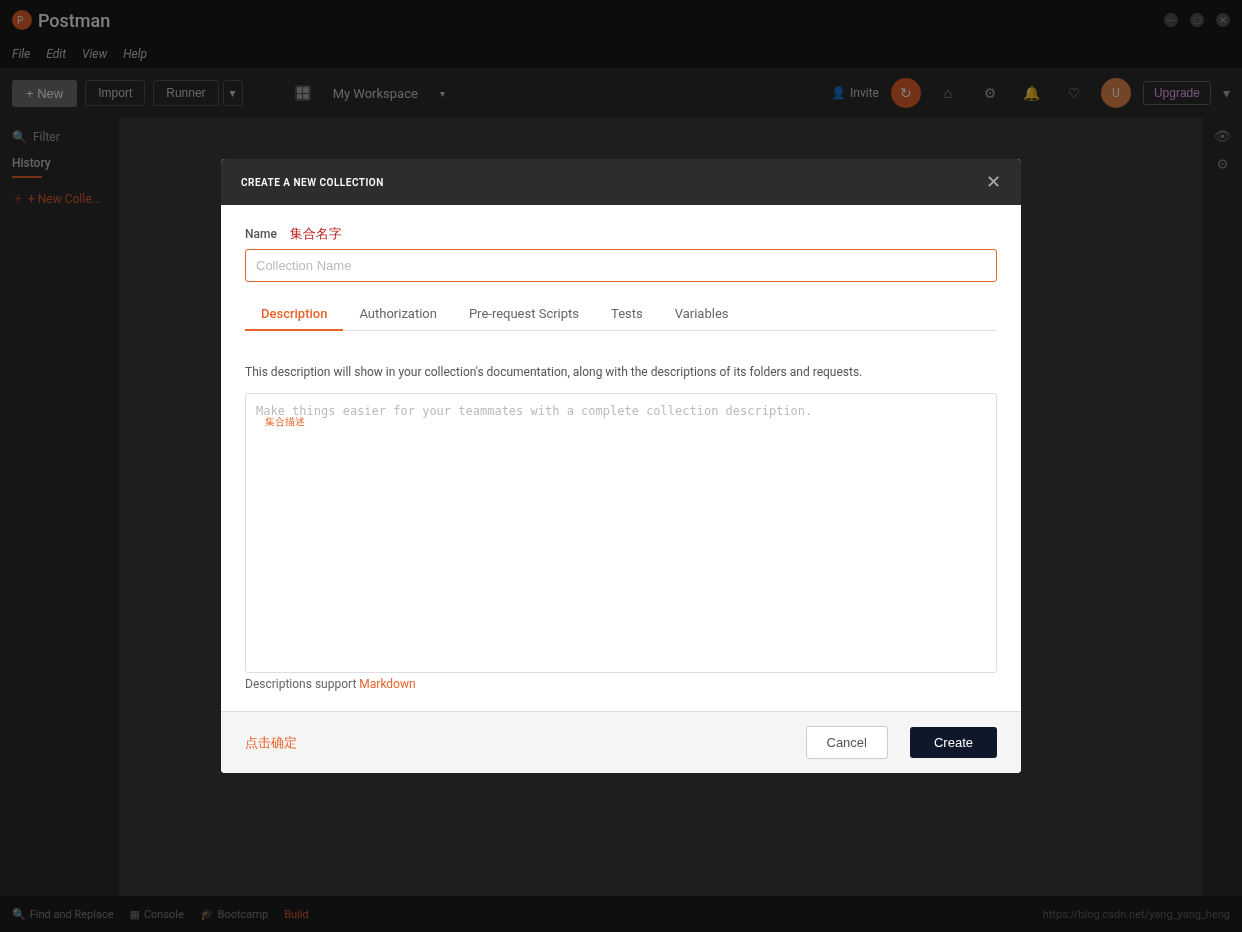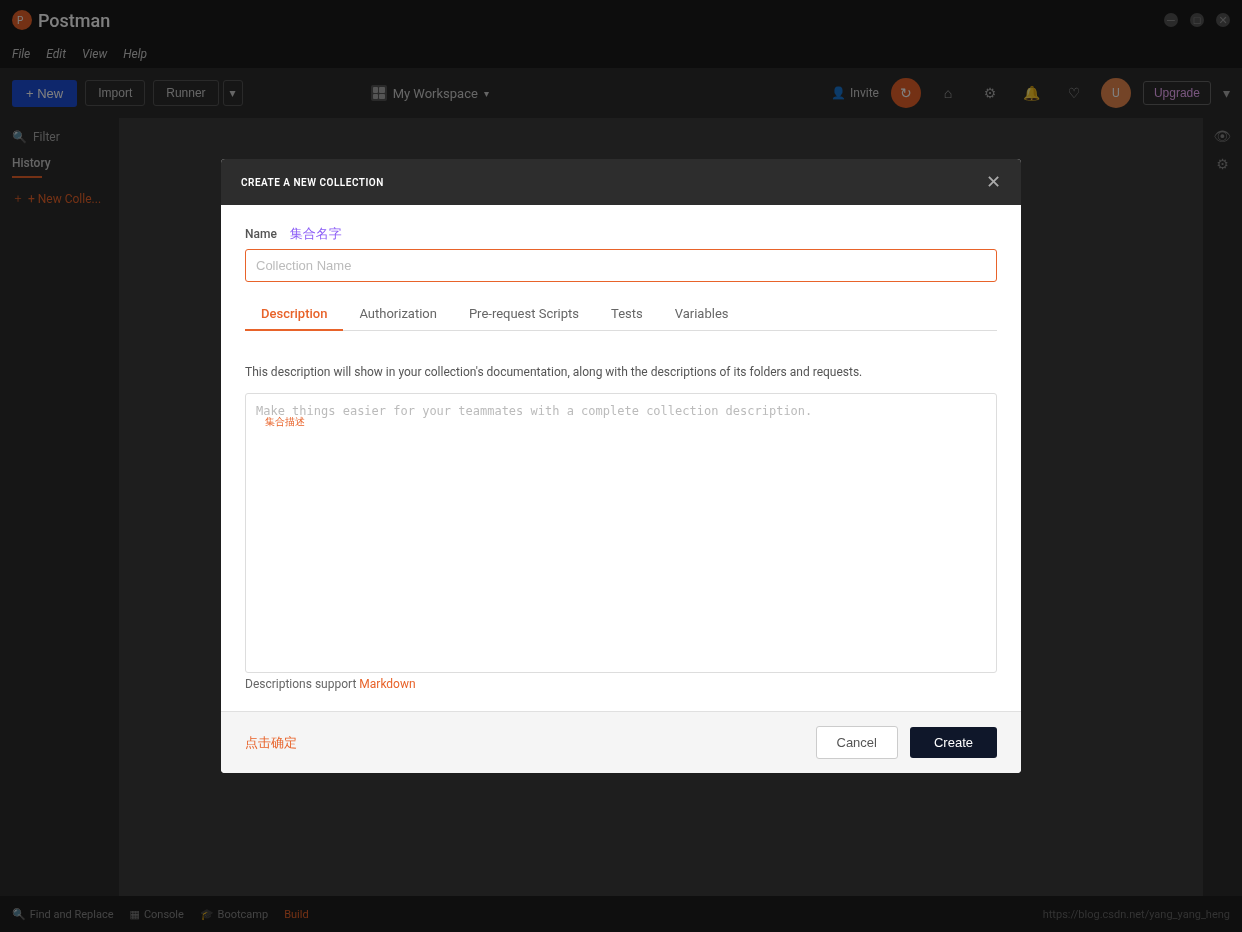--- a/index.html
+++ b/index.html
@@ -72,21 +72,21 @@
     
     .toolbar {
       height: 50px;
       background: #2d2d2d;
       display: flex;
       align-items: center;
       padding: 0 12px;
       gap: 8px;
     }
     .btn-new {
-      background: #1d4ed8;
+      background: #737373;
       color: #fff;
       border: none;
       border-radius: 3px;
       padding: 6px 14px;
       font-size: 13px;
       cursor: pointer;
       display: flex;
       align-items: center;
       gap: 4px;
     }
@@ -301,21 +301,21 @@
       color: #aaa;
       outline: none;
       margin-bottom: 16px;
     }
     .collection-name-input::placeholder {
       color: #bbb;
     }
 
     
     .annotation-red {
-      color: #8b5cf6;
+      color: #b91c1c;
       font-size: 13px;
       margin-left: 10px;
     }
 
     
     .modal-tabs {
       display: flex;
       border-bottom: 1px solid #ddd;
       margin-bottom: 32px;
     }
@@ -379,21 +379,21 @@
       color: #e8632a;
       text-decoration: none;
     }
 
     .modal-footer {
       padding: 14px 24px;
       background: #f5f5f5;
       border-top: 1px solid #e0e0e0;
       display: flex;
       justify-content: flex-end;
-      gap: 12px;
+      gap: 22px;
       align-items: center;
     }
     .footer-annotation {
       color: #e8632a;
       font-size: 13px;
       margin-right: auto;
     }
     .btn-cancel {
       background: #fff;
       color: #555;
@@ -470,21 +470,21 @@
 </div>
 
 <div class="toolbar">
   <button class="btn-new">+ New</button>
   <button class="btn-toolbar">Import</button>
   <div class="runner-btn">
     <button class="btn-toolbar">Runner</button>
     <button class="btn-toolbar" style="padding: 5px 6px;">▾</button>
   </div>
 
-  <div style="margin-left: 120px; display: flex; align-items: center; gap: 6px; color: #ccc; font-size: 13px; cursor: pointer;">
+  <div style="margin-left: 44px; display: flex; align-items: center; gap: 22px; color: #ccc; font-size: 13px; cursor: pointer;">
     <div style="width:16px;height:16px;background:#555;border-radius:2px;display:grid;grid-template-columns:1fr 1fr;gap:1px;padding:2px;">
       <div style="background:#aaa;border-radius:1px;"></div>
       <div style="background:#aaa;border-radius:1px;"></div>
       <div style="background:#aaa;border-radius:1px;"></div>
       <div style="background:#aaa;border-radius:1px;"></div>
     </div>
     <span>My Workspace</span>
     <span style="font-size:10px;">▾</span>
   </div>
 

